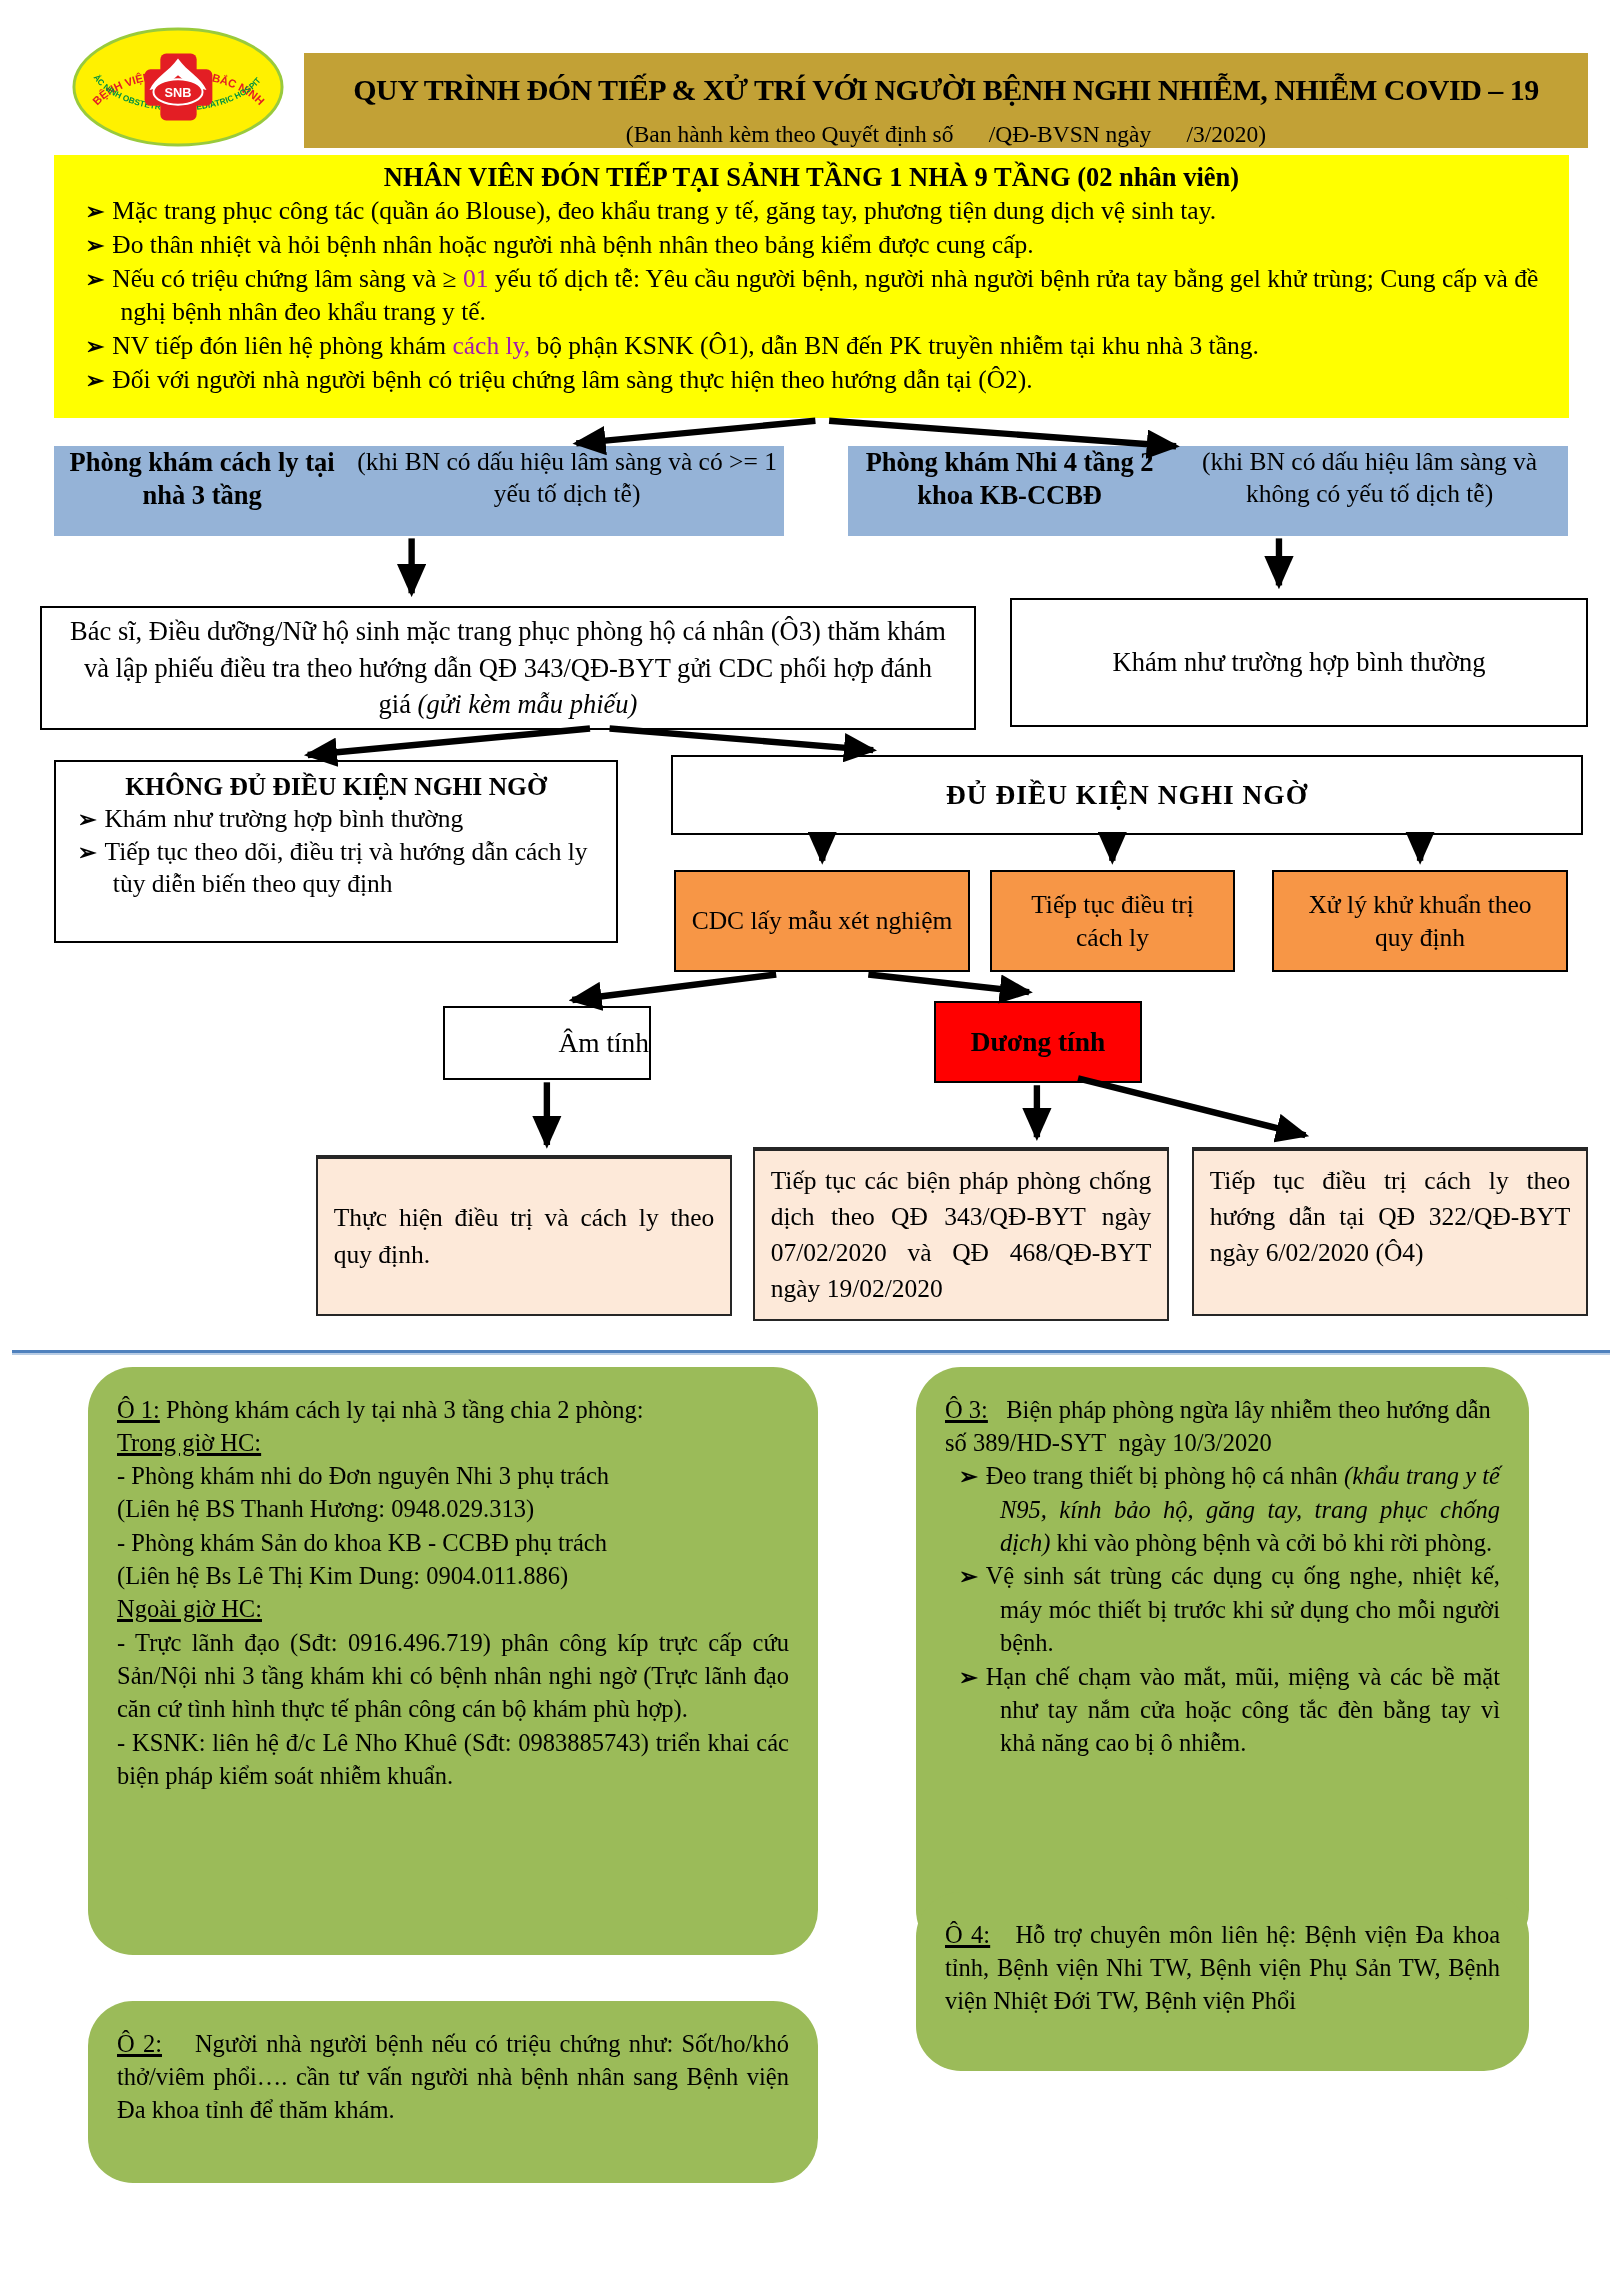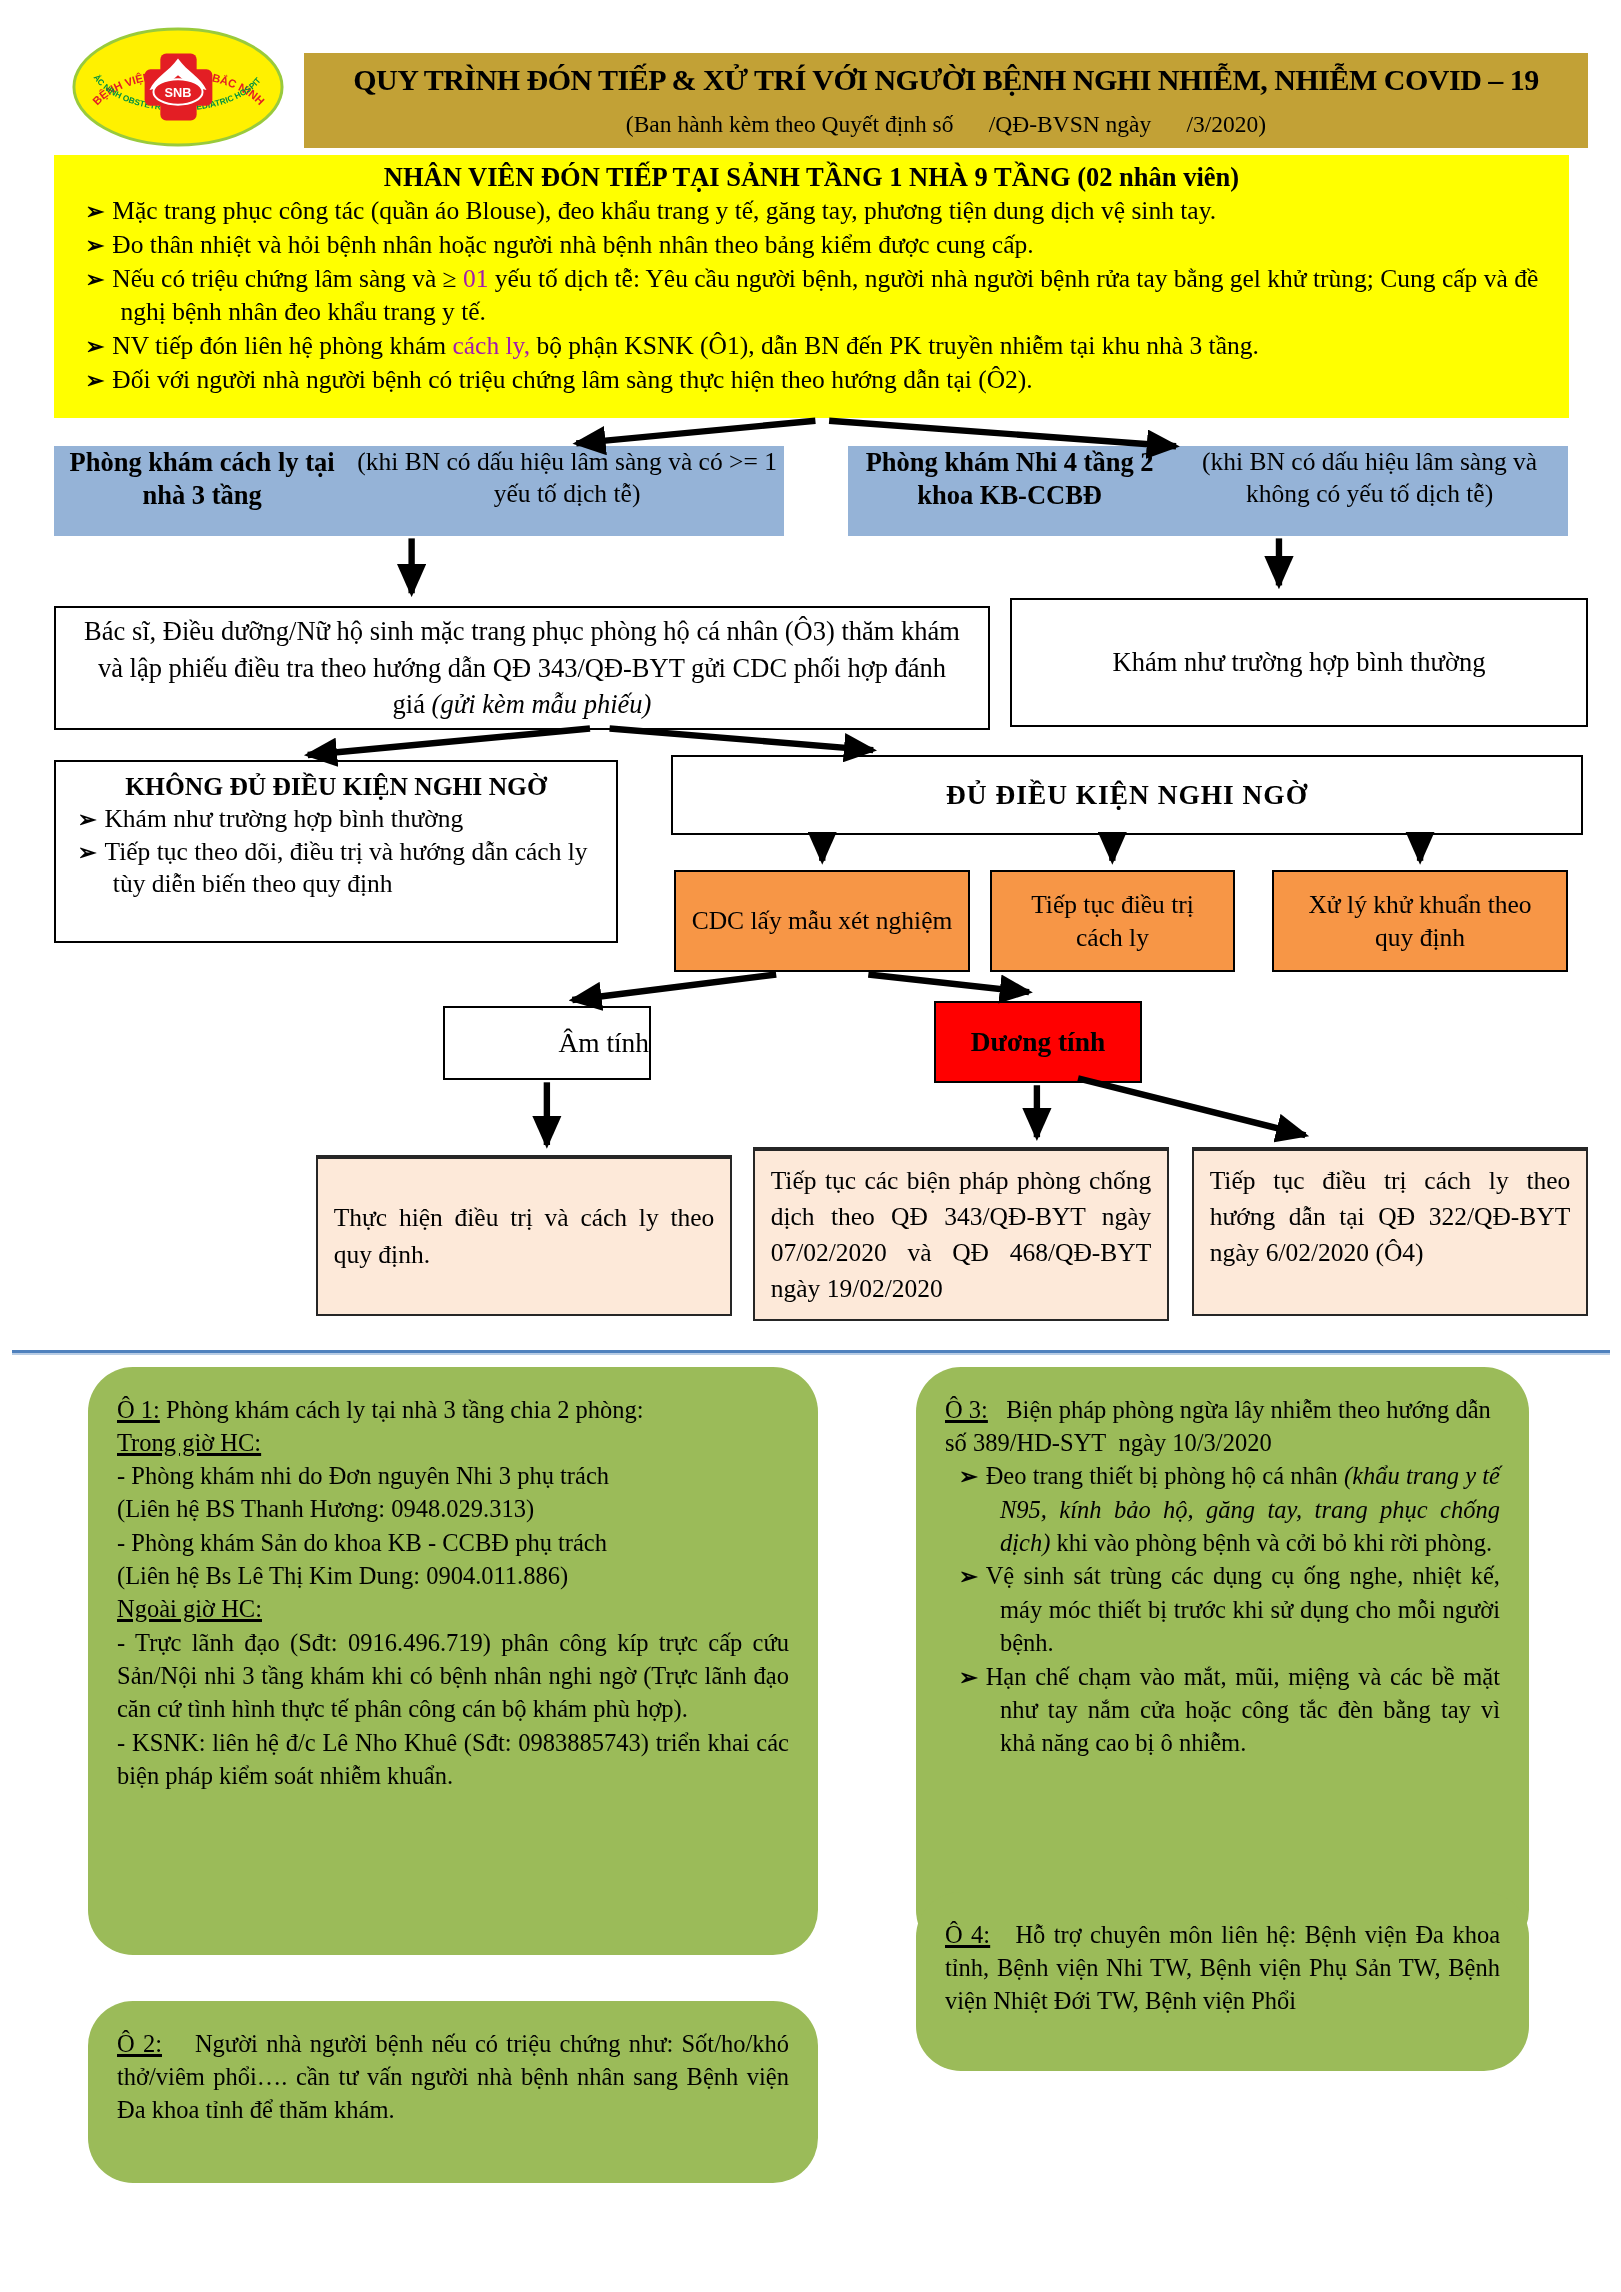--- a/index.html
+++ b/index.html
@@ -1,42 +1,42 @@
 <!DOCTYPE html>
 <html><head>
 <meta charset="utf-8">
 <style>
   html,body{margin:0;padding:0;background:#fff}
   .page{position:relative;width:1621px;height:2293px;background:#fff;overflow:hidden;
         font-family:"Liberation Serif","DejaVu Serif",serif;color:#000}
   .abs{position:absolute;box-sizing:border-box}
 
   
-  .header-bar{left:304px;top:53px;width:1284px;height:95px;background:#C2A136;text-align:center;padding-top:8px}
+  .header-bar{left:304px;top:53px;width:1284px;height:95px;background:#C2A136;text-align:center;padding-top:18px}
   .header-title{font-weight:bold;font-size:30px;line-height:1.25;letter-spacing:-0.5px}
   .header-subtitle{font-size:23.5px;white-space:pre;margin-top:12px}
   .logo{left:71px;top:25.5px}
 
   
   .yellow-box{left:54px;top:155px;width:1515px;height:263px;background:#FFFF00;padding:4.9px 21.6px 0 21.6px}
   .y-title{text-align:center;font-weight:bold;font-size:26.5px;line-height:1.3}
   .yb{font-size:25.5px;line-height:1.32;padding-left:45px;text-indent:-35px}
   .chev{font-weight:bold;font-size:22.5px;padding-right:7.8px}
   .red{color:#a21caf}
   b{font-weight:normal}
 
   
   .blue{background:#95B3D7;display:flex;justify-content:center;text-align:center}
   .blue-l{left:54px;top:446px;width:730px;height:90px}
   .blue-r{left:848px;top:446px;width:720px;height:90px}
   .bt1{font-weight:bold;font-size:26.5px;line-height:1.25}
   .bt2{font-size:25.5px;line-height:1.25}
 
   .wborder{background:#fff;border:2.9px solid #000}
-  .doctor-box{left:54px;top:606px;width:936px;height:124px;display:flex;align-items:center;justify-content:center;
+  .doctor-box{left:40px;top:606px;width:936px;height:124px;display:flex;align-items:center;justify-content:center;
               text-align:center;font-size:26.5px;line-height:1.38;padding:3.9px 23.5px}
   .normal-box{left:1010px;top:598px;width:578px;height:129px;display:flex;align-items:center;justify-content:center;font-size:26.5px}
   .notsusp-box{left:54px;top:760px;width:564px;height:183px;padding:7.8px 11.8px 0 11.8px;font-size:25.5px}
   .ns-title{text-align:center;font-weight:bold;font-size:25.5px;line-height:1.3}
   .nb{padding-left:45px;text-indent:-35px;line-height:1.28}
   .susp-box{left:671px;top:755px;width:912px;height:80px;display:flex;align-items:center;justify-content:center;
             font-weight:bold;font-size:27.4px;letter-spacing:1px}
   .orange{background:#F79646;border:2.9px solid #000;display:flex;align-items:center;justify-content:center;
           text-align:center;font-size:25.5px;line-height:1.3;padding:3.9px 13.7px}
   .or-1{left:674px;top:870px;width:296px;height:102px}

